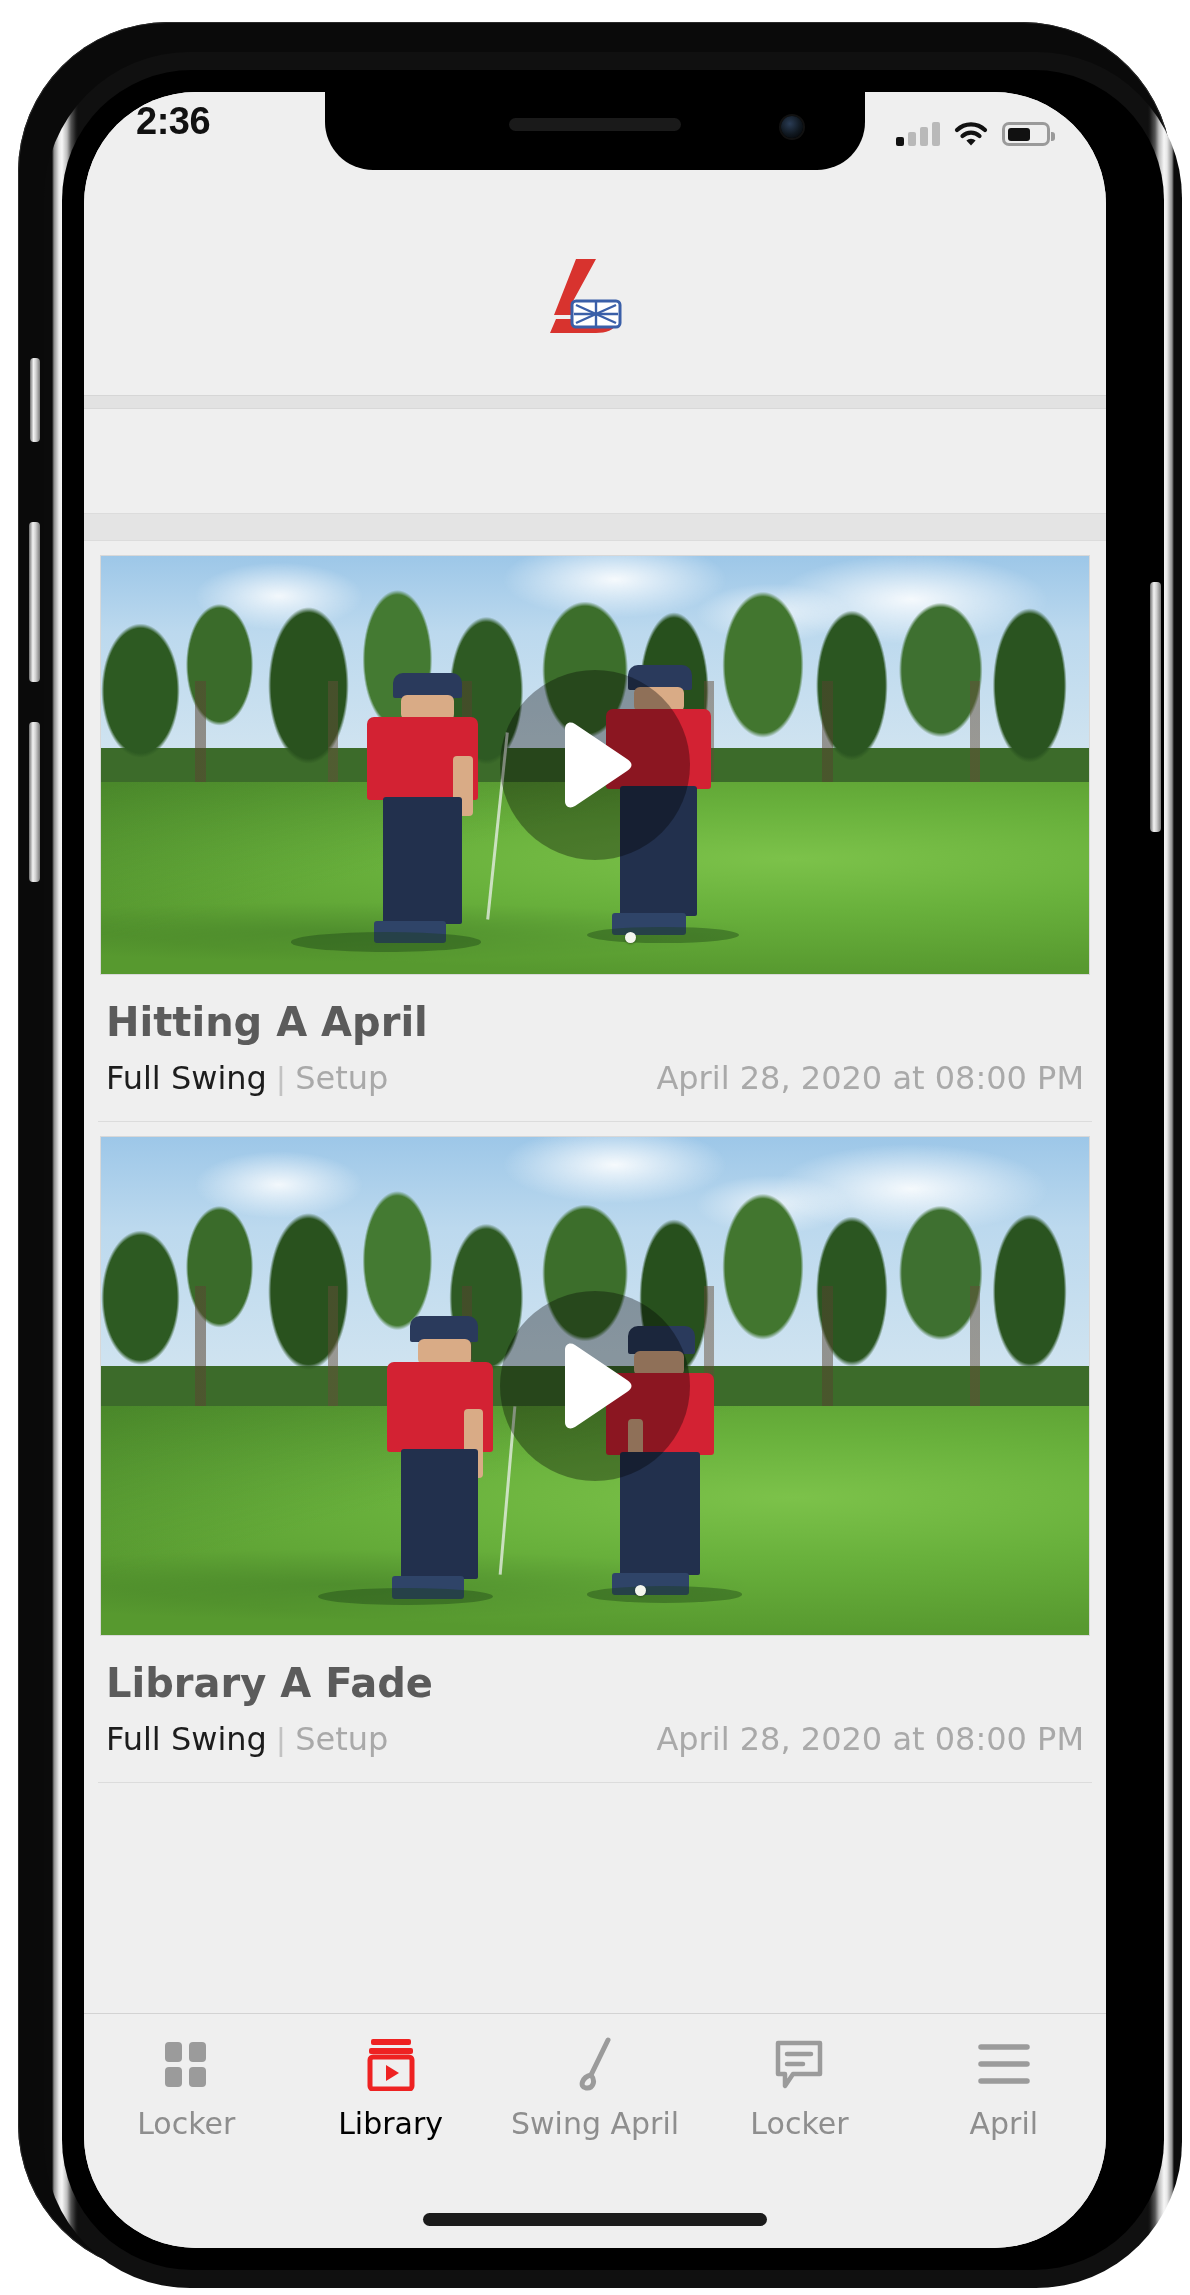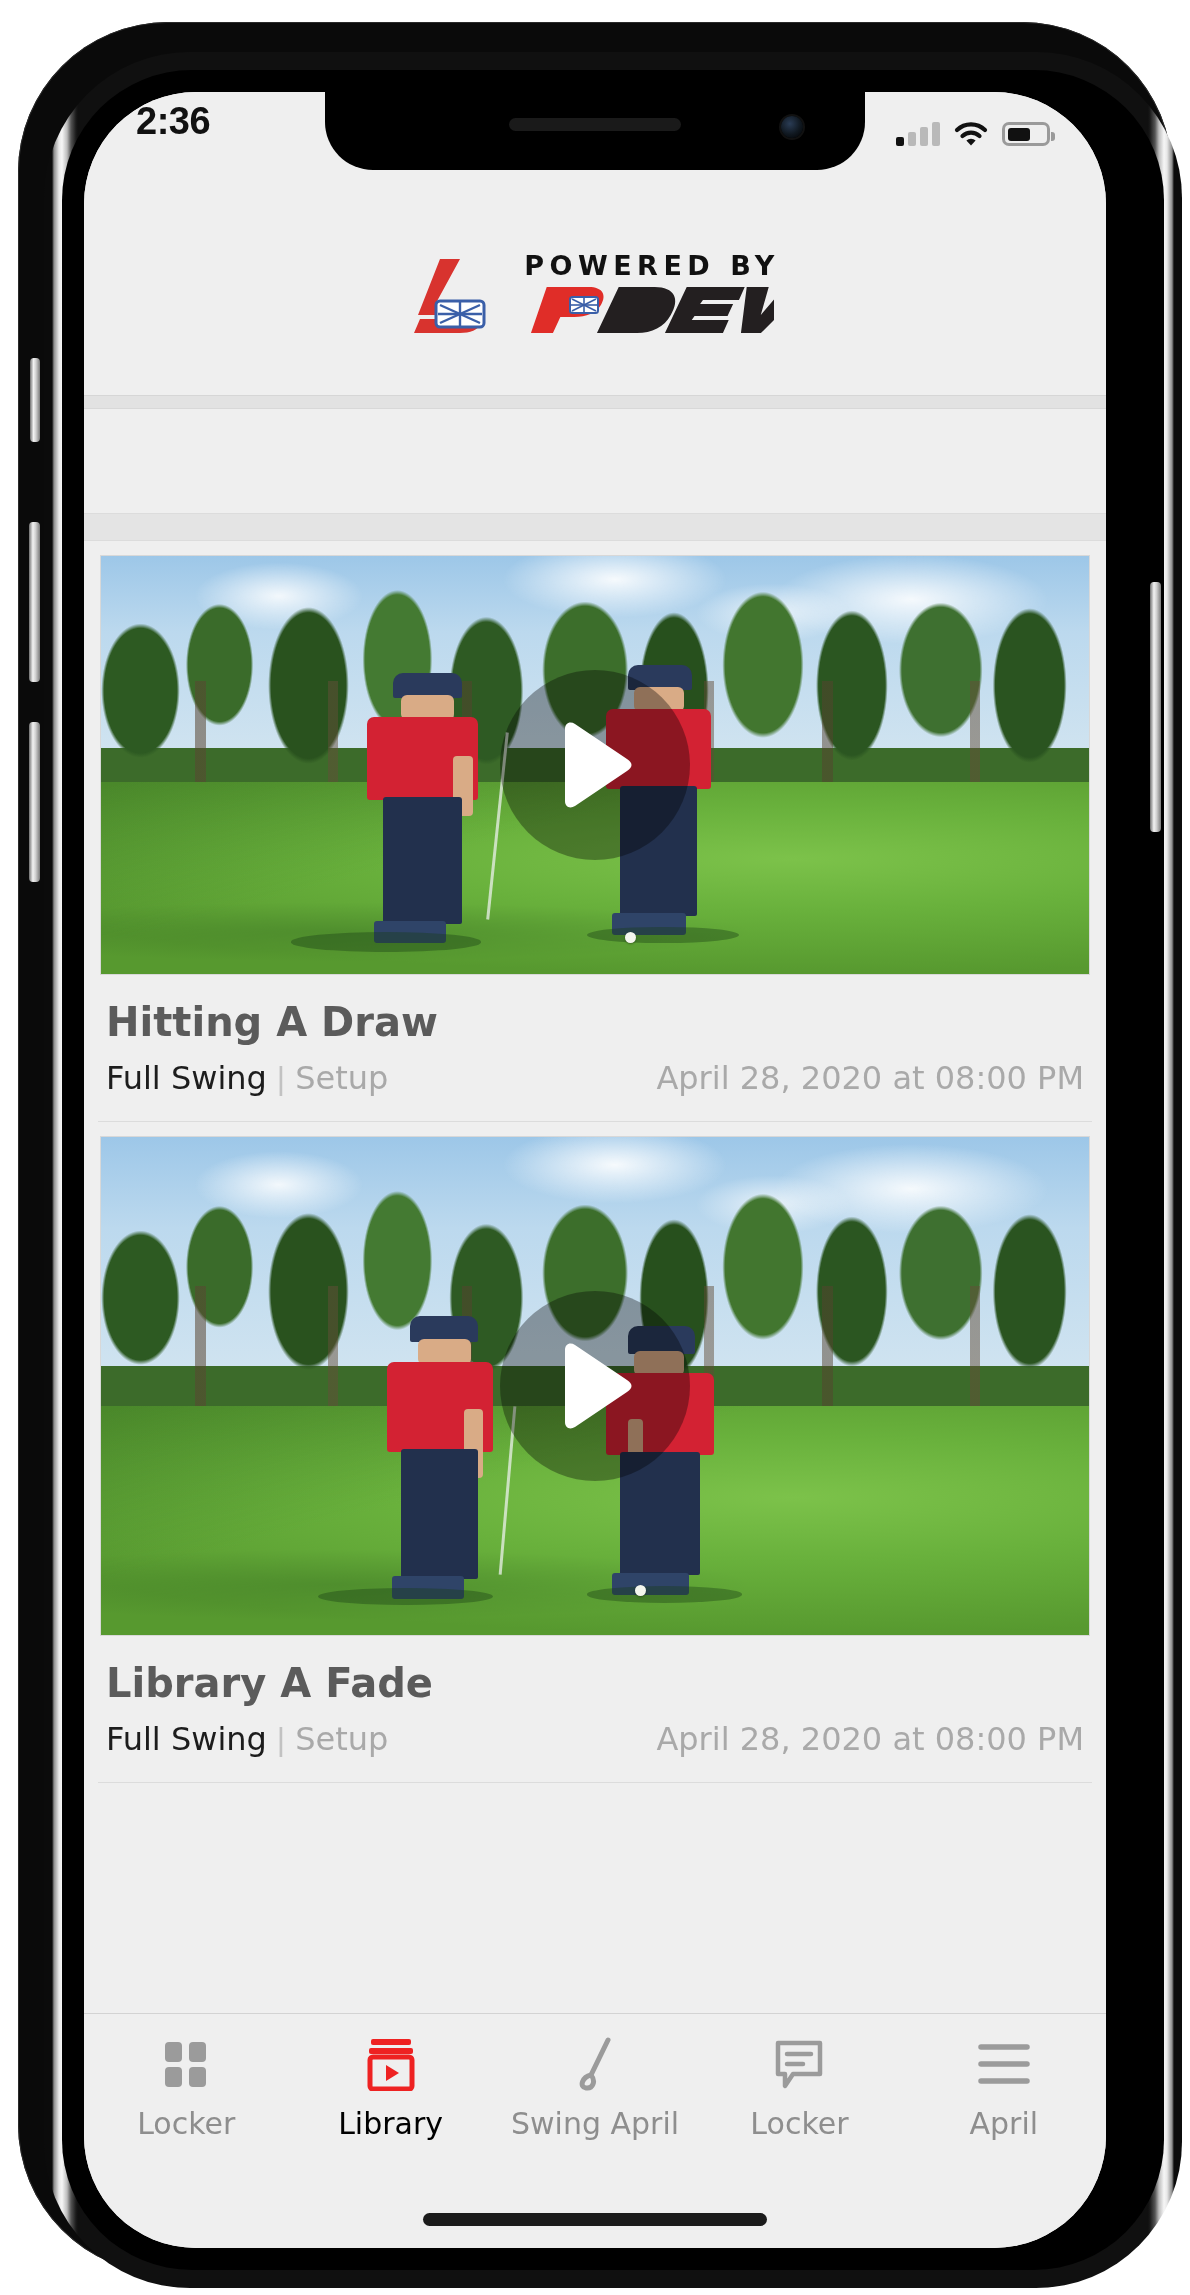--- a/index.html
+++ b/index.html
@@ -365,40 +365,20 @@
             <path d="M30 2 L50 2 L26 46 L62 46 C74 46 78 56 72 66 C68 73 60 76 50 76 L4 76 L10 62 L50 62 C55 62 57 58 54 58 L8 58 L30 2 Z" fill="#d8332e"></path>
             <rect x="26" y="44" width="48" height="26" rx="4" fill="#ffffff" stroke="#3a5fa8" stroke-width="3"></rect>
             <g stroke="#3a5fa8" stroke-width="2.4">
               <line x1="30" y1="48" x2="70" y2="66"></line>
               <line x1="70" y1="48" x2="30" y2="66"></line>
               <line x1="50" y1="45" x2="50" y2="69"></line>
               <line x1="28" y1="57" x2="72" y2="57"></line>
             </g>
           </svg>
         </div>
-        <div id="logo-text">
-          <div id="powered-by">POWERED BY</div>
-          <div id="pdev-word">
-            <svg width="250" height="58" viewBox="0 0 250 58">
-              <g transform="skewX(-12)">
-                <path d="M24 6 L66 6 C80 6 86 14 82 24 C79 32 70 36 58 36 L44 36 L40 52 L18 52 Z M48 17 L60 17 C64 17 64 24 59 24 L45 24 Z" fill="#e02d28"></path>
-                <path d="M96 6 L132 6 C152 6 160 18 154 34 C150 46 139 52 124 52 L84 52 Z M114 19 L126 19 C134 19 134 39 124 39 L108 39 Z" fill="#231f20"></path>
-                <path d="M164 6 L222 6 L219 19 L183 19 L181 23 L214 23 L211 35 L178 35 L176 39 L213 39 L210 52 L152 52 Z" fill="#231f20"></path>
-                <path d="M224 6 L246 6 L244 34 L262 6 L284 6 L248 52 L228 52 Z" fill="#231f20"></path>
-              </g>
-              <rect x="46" y="16" width="28" height="16" rx="2.5" fill="#ffffff" stroke="#3a5fa8" stroke-width="2"></rect>
-              <g stroke="#3a5fa8" stroke-width="1.6">
-                <line x1="48" y1="18" x2="72" y2="30"></line>
-                <line x1="72" y1="18" x2="48" y2="30"></line>
-                <line x1="60" y1="15" x2="60" y2="33"></line>
-                <line x1="45" y1="24" x2="75" y2="24"></line>
-              </g>
-            </svg>
-          </div>
-        </div>
       </div>
     </div>
 
     <div id="toolbar-sep-top"></div>
 
 
     <div id="toolbar-sep-bottom"></div>
 
     <div id="content-list">
 
@@ -433,21 +413,21 @@
             </div>
             <div class="club-line" style="left:40%;top:42%;width:3px;height:45%;transform:rotate(6deg);"></div>
             <div class="golf-ball" style="left:53%;top:90%;"></div>
           </div>
           <div class="play-overlay">
             <svg width="80" height="88" viewBox="0 0 80 88">
               <path d="M10 8 C10 2 15 0 20 3 L72 38 C78 42 78 46 72 50 L20 85 C15 88 10 86 10 80 Z" fill="#ffffff"></path>
             </svg>
           </div>
         </div>
-        <div class="card-title">Hitting A Draw</div>
+        <div class="card-title">Hitting A April</div>
         <div class="card-meta">
           <span class="meta-cat">Full Swing</span>
           <span class="meta-pipe">|</span>
           <span class="meta-sub">Setup</span>
           <span class="meta-spacer"></span>
           <span class="meta-date">April 28, 2020 at 08:00 PM</span>
         </div>
       </div>
 
       <div class="card-divider"></div>

